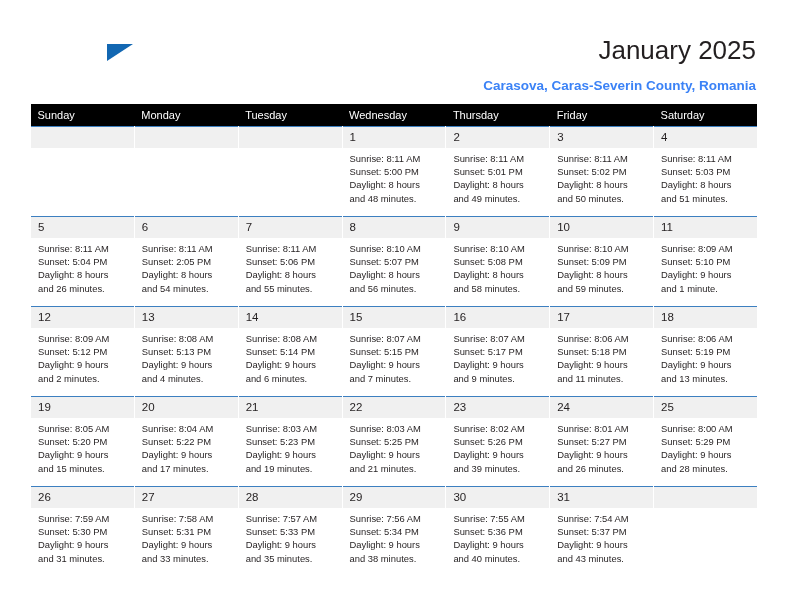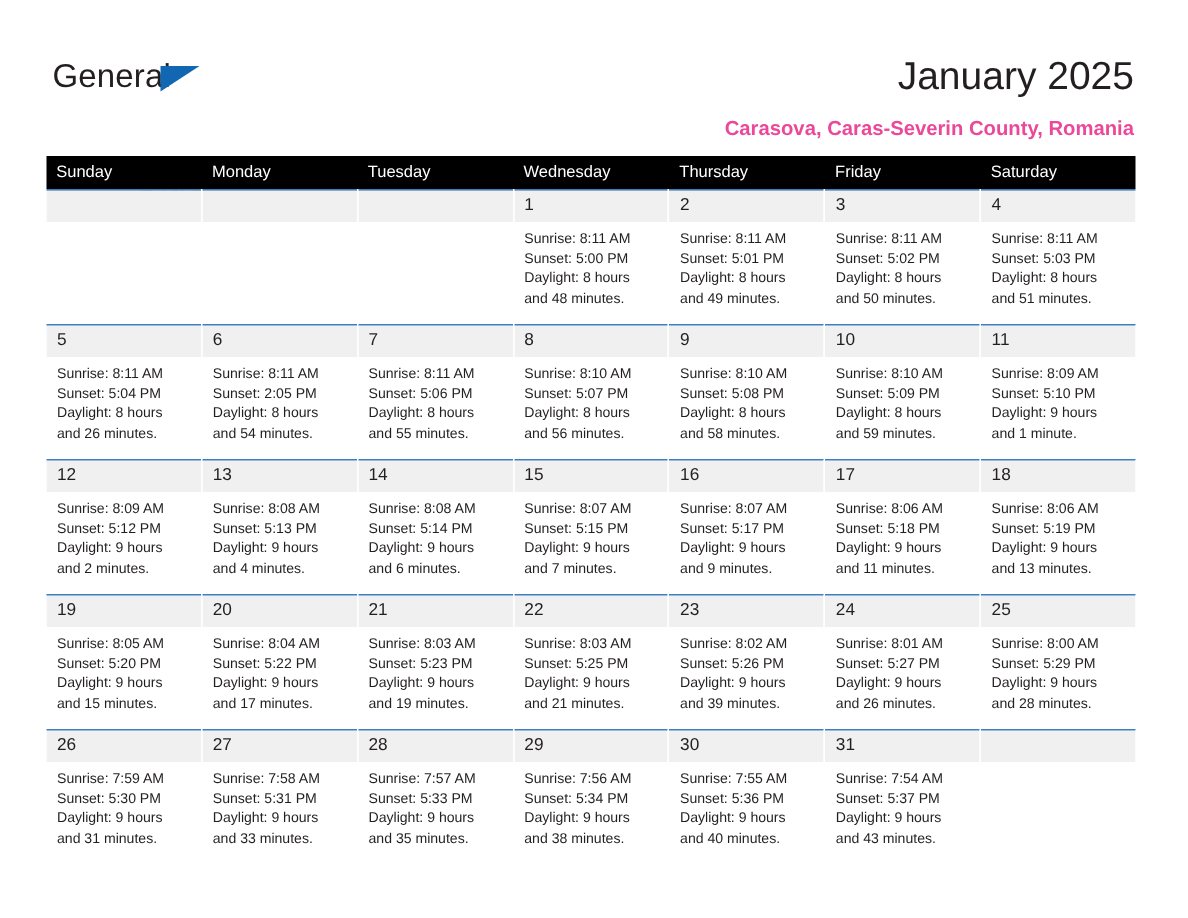--- a/index.html
+++ b/index.html
@@ -71,21 +71,21 @@
     color: #231f20;
     text-align: center;
     white-space: nowrap;
     font-weight: normal;
   }
   .subtitle {
     position: absolute;
     right: 36px;
     top: 78px;
     font-size: 13.5px;
-    color: #ec4899;
+    color: #3b82f6;
     text-align: right;
     white-space: nowrap;
     font-weight: bold;
   }
 
   
   .calendar {
     position: absolute;
     left: 30px;
     top: 104px;
@@ -139,21 +139,20 @@
   }
   .info div { white-space: nowrap; }
 </style>
 </head>
 <body>
 
 <div class="page">
 
   <div class="header">
     <div class="logo">
-      <span class="logo-general">General</span>
       <span class="logo-triangle"></span>
       <span class="logo-blue">Blue</span>
     </div>
     <div class="title">January 2025</div>
     <div class="subtitle">Carasova, Caras-Severin County, Romania</div>
   </div>
 
   <table class="calendar">
     <colgroup>
       <col>

